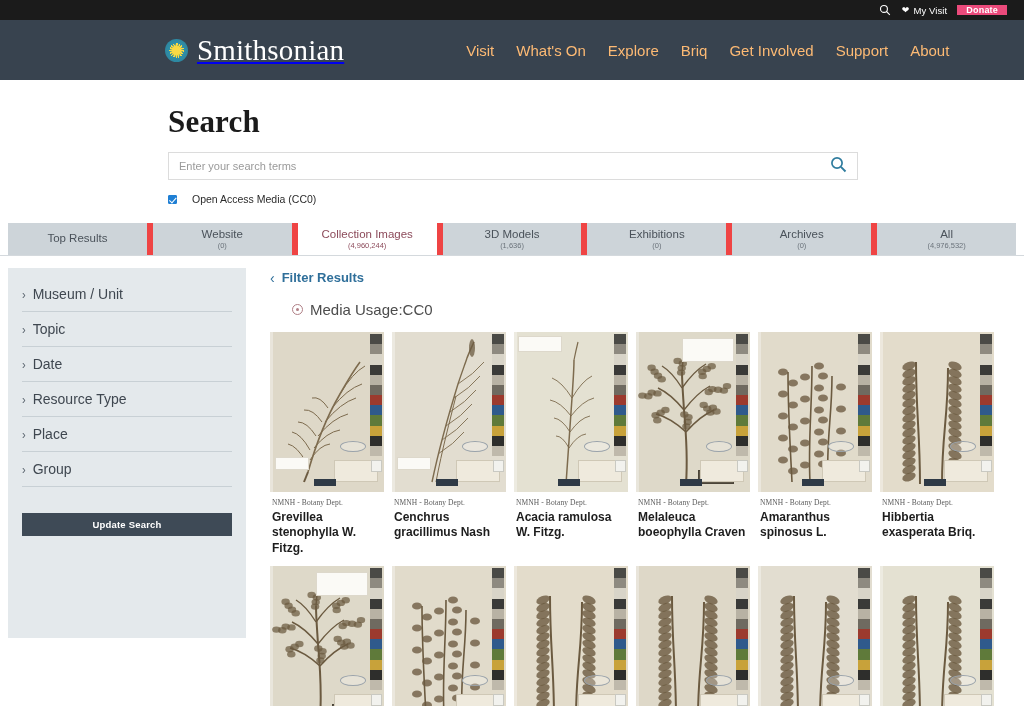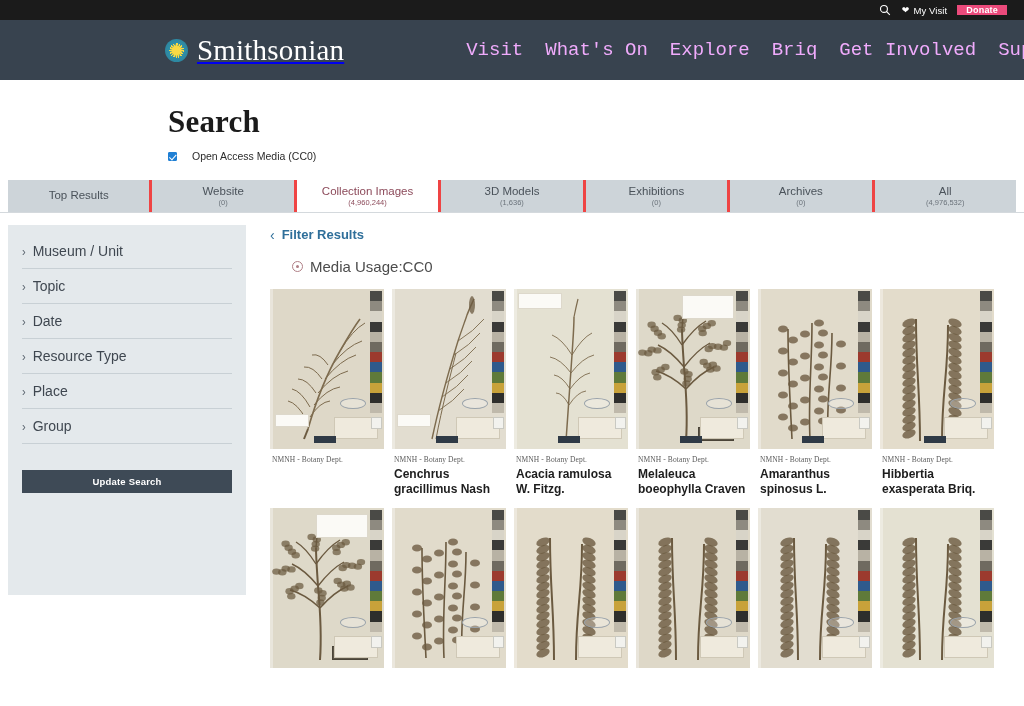--- a/index.html
+++ b/index.html
@@ -75,23 +75,22 @@
     font-family: "Liberation Serif", serif;
     font-size: 29px;
     letter-spacing: .2px;
     line-height: 1;
   }
   .nav-links {
     display: flex; align-items: center; gap: 22px;
     margin-left: 122px;
   }
   .nav-links a {
-    color: #f0abfc; font-size: 19px; text-decoration: none;
+    color: #fdba74; font-size: 15px; text-decoration: none;
     white-space: nowrap;
-    font-family: Liberation Mono, monospace;
   }
 
   
   .search-section { padding: 26px 0 0 168px; }
   .search-title {
     font-family: "Liberation Serif", serif;
     font-size: 31px;
     color: #1b1b1b;
     line-height: 1;
     letter-spacing: .2px;
@@ -142,21 +141,21 @@
     background: #ffffff;
     display: flex;
     padding: 0 8px;
     border-bottom: 1px solid #d4d9dd;
   }
   .tab {
     flex: 1;
     background: #cdd4d9;
     display: flex; flex-direction: column;
     align-items: center; justify-content: center;
-    border-right: 3px solid #ef4444;
+    border-right: 6px solid #ef4444;
     line-height: 1.05;
     cursor: pointer;
   }
   .tab:last-child { border-right: none; }
   .tab-label { font-size: 11.5px; color: #4a525a; }
   .tab-count { font-size: 7.5px; color: #6b737b; margin-top: 2px; }
   .tab.active { background: #ffffff; }
   .tab.active .tab-label { color: #8c4a5a; }
   .tab.active .tab-count { color: #8c4a5a; }
 
@@ -319,20 +318,31 @@
     <a href="#">Briq</a>
     <a href="#">Get Involved</a>
     <a href="#">Support</a>
     <a href="#">About</a>
   </nav>
 </div>
 
 <div class="search-section">
   <h1 class="search-title">Search</h1>
 
+  <div class="search-row">
+    <input class="search-input" type="text" placeholder="Enter your search terms" style="">
+    <button class="search-go">
+      <span>
+        <svg width="17" height="17" viewBox="0 0 16 16">
+          <circle cx="6.6" cy="6.6" r="4.8" fill="none" stroke="#2f7c9e" stroke-width="1.6"></circle>
+          <line x1="10.3" y1="10.3" x2="14.6" y2="14.6" stroke="#2f7c9e" stroke-width="1.8"></line>
+        </svg>
+      </span>
+    </button>
+  </div>
 
   <label class="oa-row">
     <span class="oa-box"></span>
     <span class="oa-label">Open Access Media (CC0)</span>
   </label>
 </div>
 
 <div class="tabs">
   <div class="tab">
     <span class="tab-label">Top Results</span>
@@ -445,20 +455,21 @@
                 <i style="background:#5f7a3a"></i>
                 <i style="background:#c8a23a"></i>
                 <i style="background:#2e2e2c"></i>
                 <i style="background:#bfb9ab"></i>
               </div>
               <div class="calib-tag" style="bottom:20px"></div>
             </div>
           </a>
           <div class="caption">
             <div class="cap-unit">NMNH - Botany Dept.</div>
+            <div class="cap-title">Grevillea stenophylla W. Fitzg.</div>
           </div>
         </div>
         <div class="card">
           <a class="thumb" href="#">
             <div class="sheet" style="background:#e2ddd0">
               <div class="sheet-edge"></div>
               <div class="plant">
                 <svg viewBox="0 0 114 160" preserveAspectRatio="none">
                   <path d="M40 150 C48 112 58 78 66 52 C70 40 73 32 75 26" stroke="#7d6b4e" stroke-width="1.4" fill="none"></path>
                   <path d="M44 150 C50 118 58 88 64 64" stroke="#7d6b4e" stroke-width="1" fill="none"></path>

